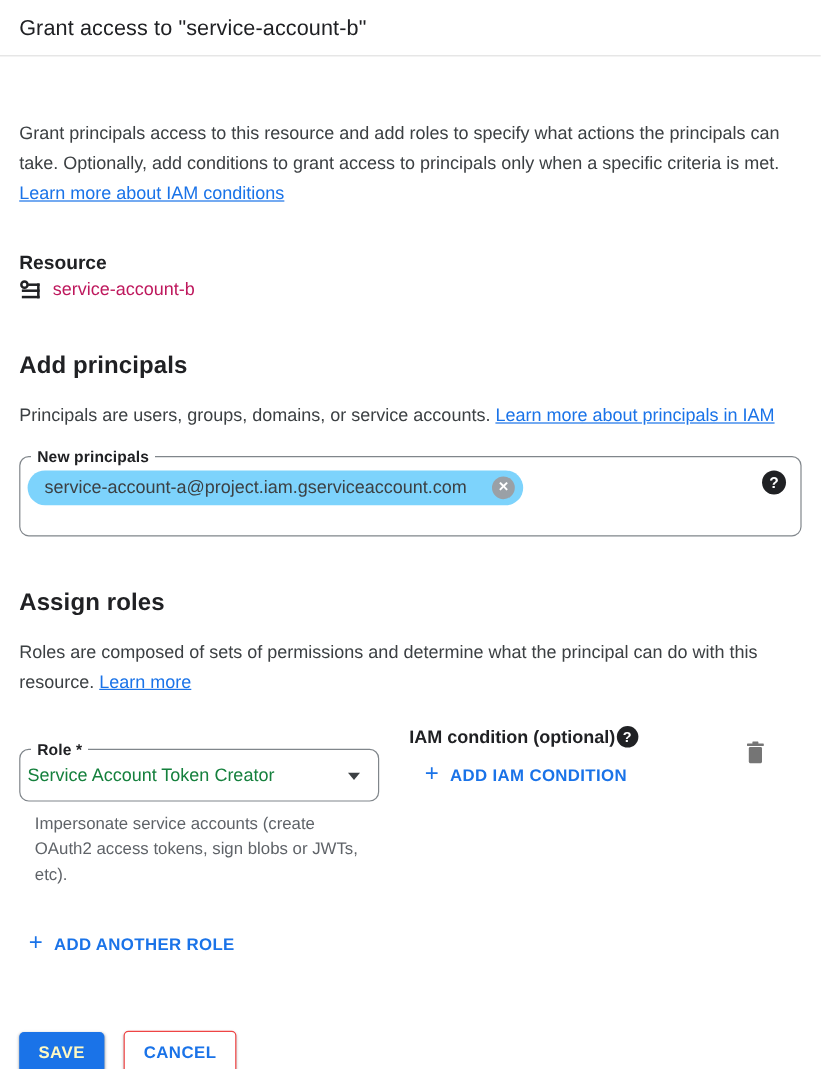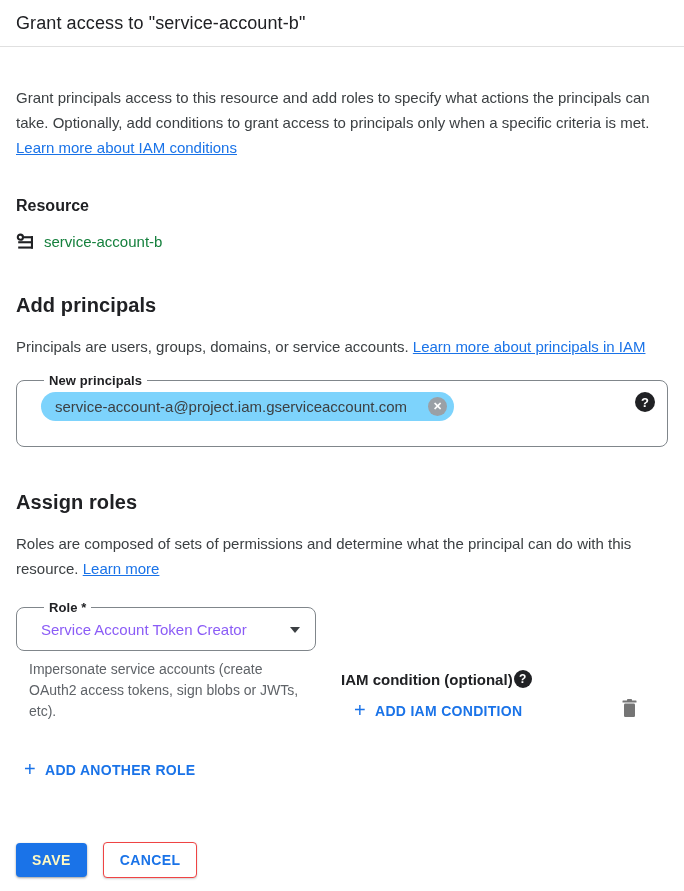--- a/index.html
+++ b/index.html
@@ -15,42 +15,42 @@
 
   .dialog-header { padding: 13px 16px 12px 16px; }
   .dialog-title {
     font-size: 18px; font-weight: 400; color: #202124; letter-spacing: .1px;
   }
   .header-divider { border: none; border-top: 1px solid #e0e0e0; }
 
   .content { padding: 0 16px; }
 
   p.body-text { font-size: 15px; line-height: 25px; color: #3c4043; }
-  .intro { margin-top: 38px; max-width: 650px; }
+  .intro { margin-top: 52px; max-width: 650px; }
 
   a.link { color: #1a73e8; text-decoration: underline; cursor: pointer; }
 
   .section-heading-sm {
     margin-top: 37px; font-size: 16px; font-weight: 700; color: #202124;
   }
   .resource-row {
-    margin-top: 18px; display: flex; align-items: flex-end; gap: 9px;
-    font-size: 15px; color: #15803d;
+    margin-top: 4px; display: flex; align-items: flex-end; gap: 9px;
+    font-size: 15px; color: #be185d;
   }
   .resource-row svg { display: block; }
 
   h2.section-heading {
     margin-top: 44px; font-size: 20px; font-weight: 700; color: #202124;
     letter-spacing: .1px;
   }
   .section-desc { margin-top: 17px; max-width: 650px; }
 
   fieldset.material-field {
     margin-top: 14px; border: 1px solid #80868b; border-radius: 8px;
-    padding: 4px 12px 12px 24px; position: relative;
+    padding: 4px 12px 12px 6px; position: relative;
   }
   fieldset.material-field legend {
     font-size: 13px; font-weight: 700; color: #202124;
     padding: 0 5px; margin-left: 3px; letter-spacing: .1px;
   }
   .principals-field { min-height: 74px; }
   .principals-inner { display: flex; align-items: flex-start; justify-content: space-between; }
 
   .chip {
     display: inline-flex; align-items: center; gap: 21px;
@@ -65,29 +65,29 @@
     font-size: 11px; font-weight: 700; line-height: 1; cursor: pointer;
     flex: 0 0 auto;
   }
   .help-circle {
     width: 20px; height: 20px; border-radius: 50%;
     background: #202124; color: #fff;
     display: inline-flex; align-items: center; justify-content: center;
     font-size: 13px; font-weight: 700; cursor: pointer; flex: 0 0 auto;
   }
 
-  .roles-row { margin-top: 5px; display: flex; align-items: flex-end; }
+  .roles-row { margin-top: 22px; display: flex; align-items: flex-start; }
   .role-col { width: 300px; flex: 0 0 auto; }
   .role-field {
     margin-top: 0; border-radius: 6px; padding: 2px 12px 11px 12px;
     border-color: #80868b; cursor: pointer;
   }
   .role-field-inner {
     display: flex; align-items: center; justify-content: space-between;
-    font-size: 15px; color: #8b5cf6; padding-top: 2px;
+    font-size: 15px; color: #15803d; padding-top: 2px;
   }
   .dropdown-arrow {
     width: 0; height: 0; margin-right: 3px;
     border-left: 5px solid transparent; border-right: 5px solid transparent;
     border-top: 6px solid #3c4043;
   }
   .role-help {
     margin-top: 8px; padding-left: 13px; font-size: 14px; line-height: 21px;
     color: #5f6368; max-width: 285px;
   }

